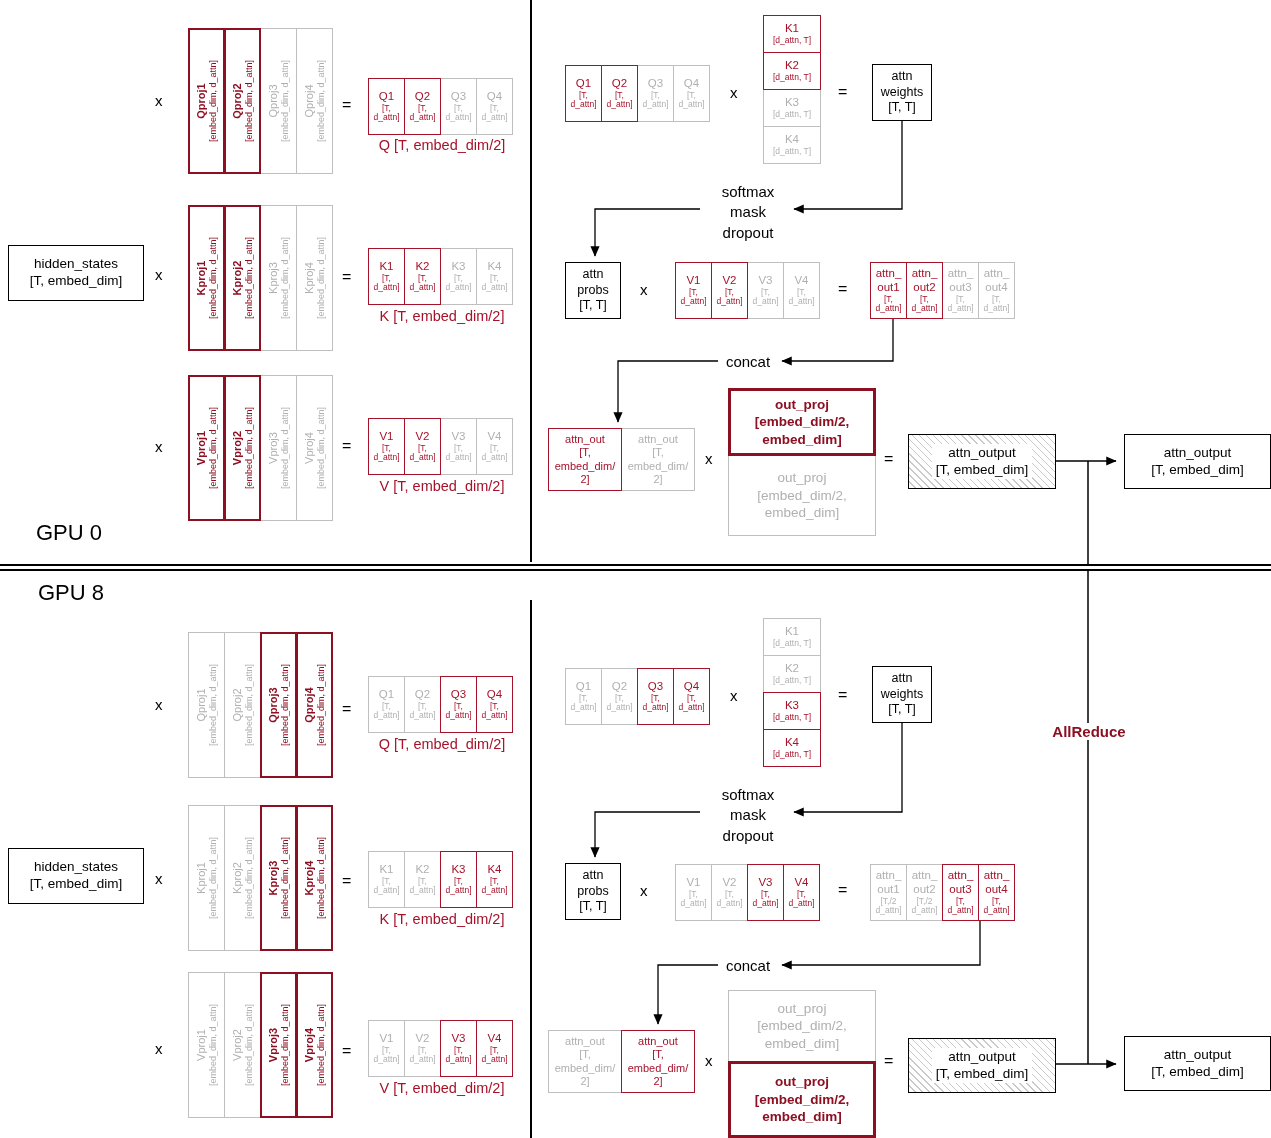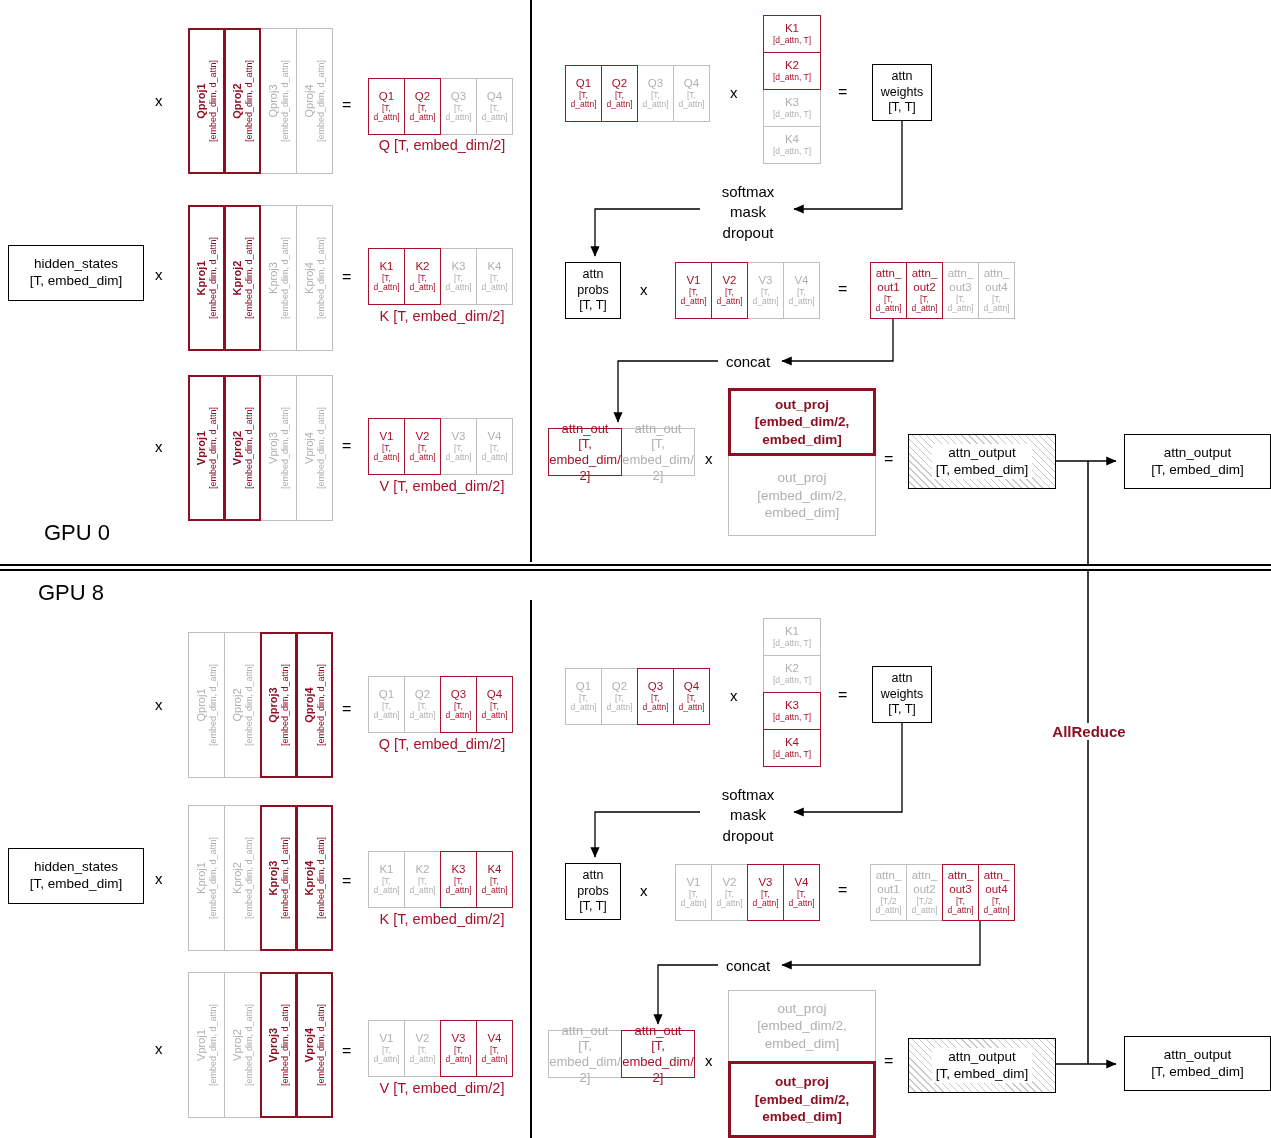--- a/index.html
+++ b/index.html
@@ -27,21 +27,21 @@
   .vd{font-size:9px;display:block}
   .kstack{position:absolute;display:flex;flex-direction:column}
   .kcell{width:58px;height:38px;border:1px solid var(--inactive-border,#bfbfbf);color:var(--inactive,#b0b0b0);background:#fff;display:flex;flex-direction:column;align-items:center;justify-content:center;text-align:center;margin-top:-1px}
   .kstack .kcell:first-child{margin-top:0}
   .kcell.act{border:1.5px solid var(--accent,#a6122a);color:var(--accent,#a6122a);z-index:2}
   .op{position:absolute;font-size:15px}
   .eq{position:absolute;font-size:16px}
   .caption{position:absolute;width:148px;text-align:center;font-size:14.5px;color:var(--accent,#a6122a)}
   .txt{position:absolute;width:120px;text-align:center;font-size:15px;line-height:1.35}
   .pair{position:absolute;display:flex}
-  .pbox{width:74px;height:48px;border:1px solid var(--inactive-border,#bfbfbf);color:var(--inactive,#b0b0b0);background:#fff;display:flex;align-items:center;justify-content:center;text-align:center;font-size:13px;line-height:1.2;margin-left:-1px}
+  .pbox{width:74px;height:63px;border:1px solid var(--inactive-border,#bfbfbf);color:var(--inactive,#b0b0b0);background:#fff;display:flex;align-items:center;justify-content:center;text-align:center;font-size:11px;line-height:1.2;margin-left:-1px}
   .pair .pbox:first-child{margin-left:0}
   .pbox.act{border:1.5px solid var(--accent,#a6122a);color:var(--accent,#a6122a);z-index:2}
   .oproj{position:absolute;width:148px;border:1.5px solid var(--inactive-border,#bfbfbf);color:var(--inactive,#b0b0b0);background:#fff;display:flex;align-items:center;justify-content:center;text-align:center;font-size:13.5px;line-height:1.3}
   .oproj.act{border:3px solid var(--accent-dark,#8c0f22);color:var(--accent-dark,#8c0f22);font-weight:700;z-index:2}
   .hatch{background:repeating-linear-gradient(45deg,#ffffff 0 4px,#c9c9c9 4px 5px)}
   .hatch .inner{background:#fff;padding:1px 4px}
   .gpu-label{position:absolute;font-size:22px}
   .sep{position:absolute;left:0;right:0;top:564px;height:7px;border-top:2px solid #000;border-bottom:2px solid #000;background:#fff}
   .allreduce{position:absolute;left:1043px;top:723px;width:92px;text-align:center;font-size:15px;font-weight:700;color:var(--accent-dark,#8c0f22);background:#fff;z-index:3}
 </style>
@@ -372,21 +372,21 @@
   <div class="eq" style="left:884px;top:450px" data-bind="operators.equals">=</div>
   <div class="box hatch" style="left:908px;top:434px;width:148px;height:55px">
       <span class="inner" data-bind="gpu0.attn.attn_output_partial">attn_output
 [T, embed_dim]</span>
     </div>
   <div class="box" style="left:1124px;top:434px;width:147px;height:55px">
       <span data-bind="gpu0.attn.attn_output_final">attn_output
 [T, embed_dim]</span>
     </div>
 
-  <div class="gpu-label" style="left:44px;top:520px" data-bind="labels.gpu0">GPU 0</div>
+  <div class="gpu-label" style="left:36px;top:520px" data-bind="labels.gpu0">GPU 0</div>
   <div class="sep"></div>
   <div class="gpu-label" style="left:38px;top:580px" data-bind="labels.gpu1">GPU 8</div>
   <div class="allreduce" data-bind="labels.allreduce">AllReduce</div>
 
   <div class="box" style="left:8px;top:848px;width:136px;height:56px">
       <span data-bind="gpu1.hidden_states">hidden_states
 [T, embed_dim]</span>
     </div>
 
   <div class="op" style="left:155px;top:696px" data-bind="operators.times">x</div>

